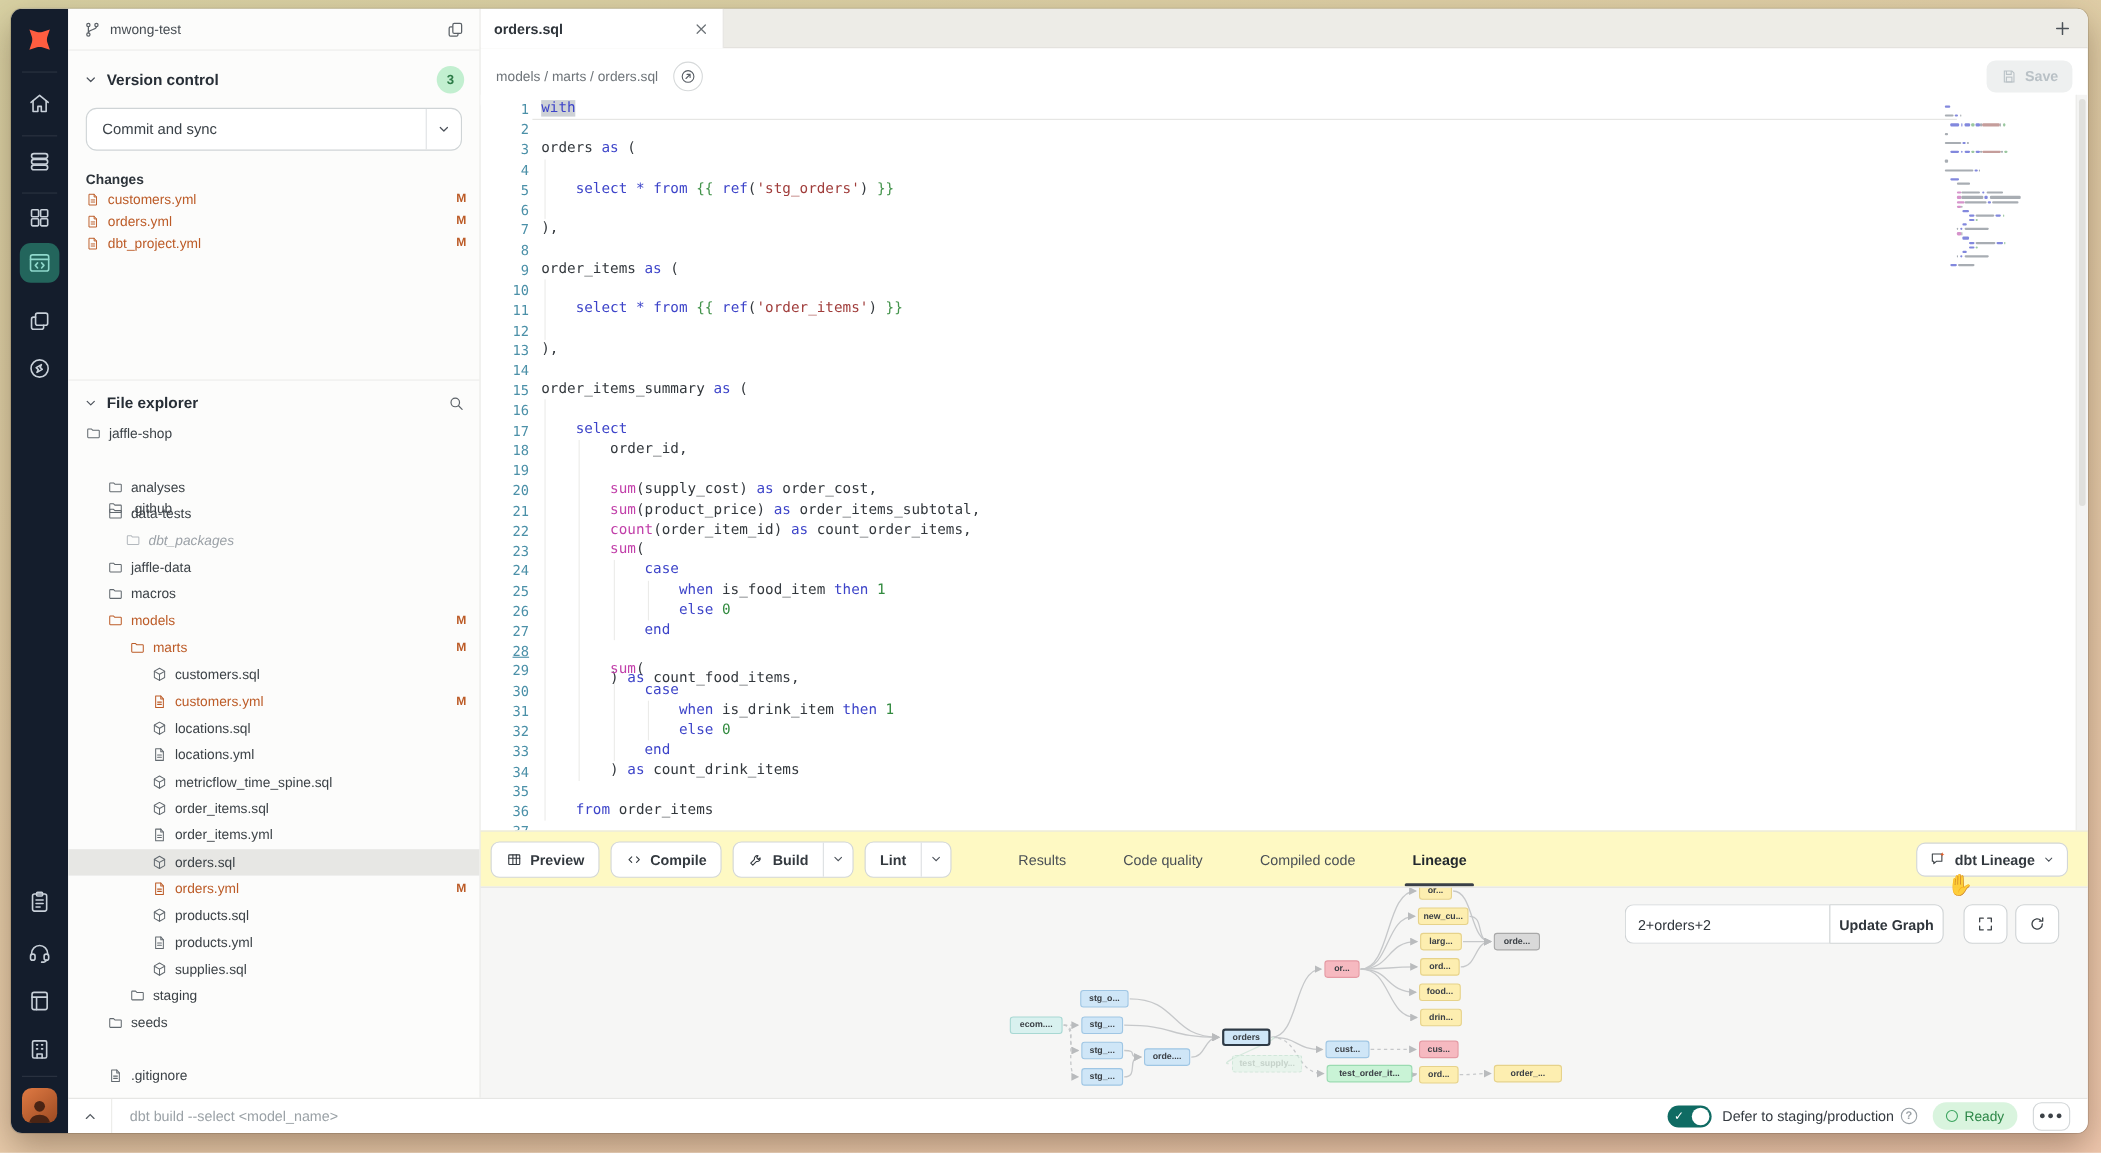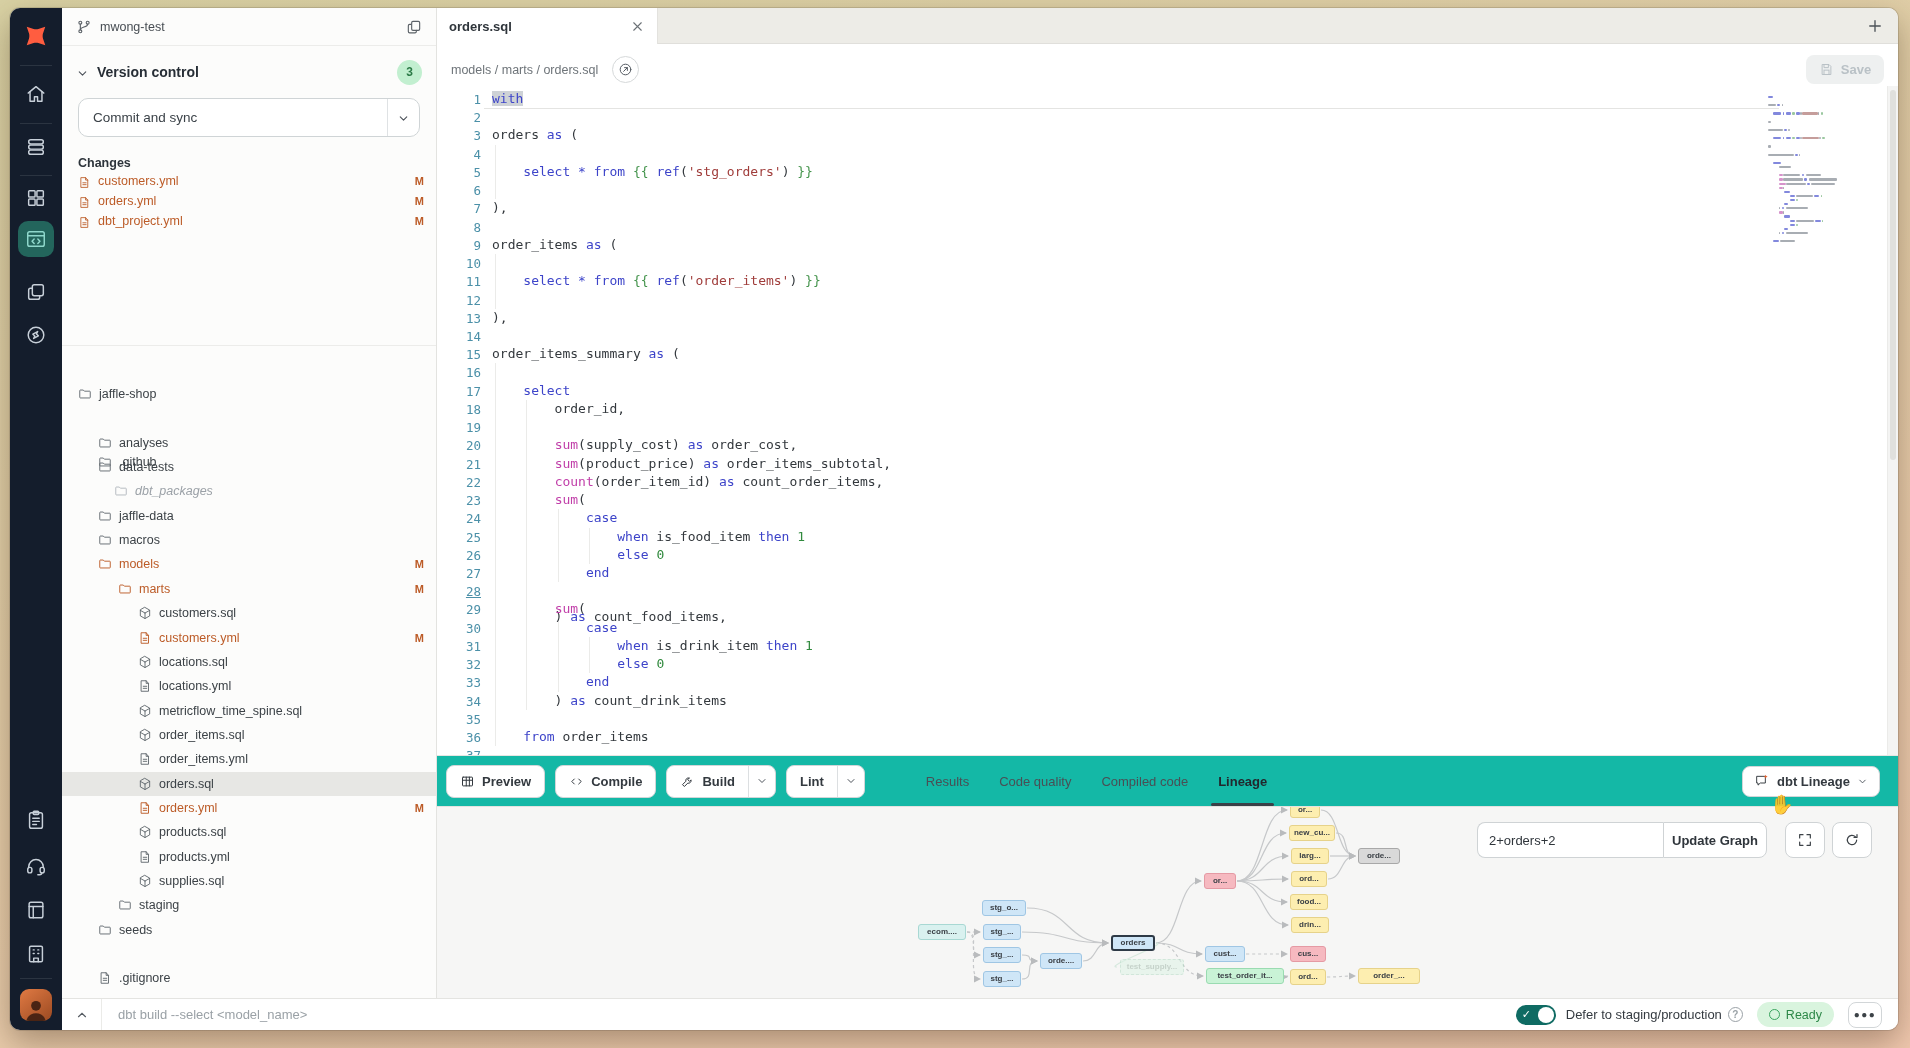--- a/index.html
+++ b/index.html
@@ -75,27 +75,27 @@
   .tk-jinja { color:#43934b; } .tk-num { color:#318a3e; }
   .tk-kwsel { color:#3d44c9; background:#ced2d6; }
   .cur-line-rule { position:absolute; left:47px; width:1295px; height:1px; background:#e4e4e2; }
   .guide { position:absolute; width:1px; background:#ebebe9; }
   .minimap { position:absolute; left:1331px; top:10px; width:90px; height:170px; }
   .mm-bar { position:absolute; height:2.2px; border-radius:1px; }
   .scrollstrip { position:absolute; right:0; top:0; bottom:0; width:11px; background:#f4f4f3; border-left:1px solid #ebebe9; }
   .scrollthumb { position:absolute; left:2px; right:2px; top:4px; height:370px; border-radius:3px; background:#e0e0dd; }
 
   
-  .toolbar { position:absolute; left:427px; top:747px; right:0; height:51px; background:#14b8a6; border-top:1px solid #e6e6e3; display:flex; align-items:center; padding:0 18px 0 9px; }
+  .toolbar { position:absolute; left:427px; top:747px; right:0; height:51px; background:#fef9c3; border-top:1px solid #e6e6e3; display:flex; align-items:center; padding:0 18px 0 9px; }
   .tb-btn { height:33px; border:1px solid #d2d6d8; border-radius:8px; background:#fff; display:flex; align-items:center; margin-right:10px; cursor:pointer; }
   .tb-main { display:flex; align-items:center; gap:7px; padding:0 13px; font-size:13px; font-weight:bold; color:#33393f; }
   .tb-main svg { width:15px; height:15px; stroke:currentColor; fill:none; stroke-width:1.6; stroke-linecap:round; stroke-linejoin:round; }
   .tb-split { width:27px; align-self:stretch; border-left:1px solid #dcdfe1; display:flex; align-items:center; justify-content:center; color:#4c525a; }
   .tb-split svg { width:12px; height:12px; stroke:currentColor; fill:none; stroke-width:2; stroke-linecap:round; }
-  .result-tabs { display:flex; align-items:center; margin-left:36px; height:100%; }
+  .result-tabs { display:flex; align-items:center; margin-left:36px; height:100%;gap:22px; }
   .rtab { padding:0 15px; font-size:13px; color:#494f55; height:100%; display:flex; align-items:center; position:relative; cursor:pointer; }
   .rtab.active { color:#22282e; font-weight:bold; }
   .rtab.active::after { content:""; position:absolute; left:8px; right:8px; bottom:0; height:3px; background:#3a4047; border-radius:2px; }
   .copilot { margin-left:auto; height:31px; border:1px solid #d2d6d8; border-radius:8px; background:#fff; display:flex; align-items:center; gap:7px; padding:0 11px; font-size:13px; font-weight:bold; color:#33393f; cursor:pointer; }
   .copilot svg.chat { width:16px; height:16px; stroke:#3c4247; fill:none; stroke-width:1.5; stroke-linejoin:round; }
   .copilot svg.cv { width:11px; height:11px; stroke:#4c525a; fill:none; stroke-width:2; stroke-linecap:round; }
 
   
   .lineage { position:absolute; left:427px; top:798px; right:0; height:192px; background:#f6f6f5; border-top:1px solid #e3e3e0; overflow:hidden; }
   .lin-controls { position:absolute; right:26px; top:15px; display:flex; align-items:center; }
@@ -288,20 +288,30 @@
               <path d="M14 3v4.5h4"></path>
               <path d="M9 12.5h6M9 16h6"></path>
             </svg></span>
     <span class="change-name">dbt_project.yml</span>
     <span class="m-badge">M</span>
         </div>
       </div>
 
     <div class="panel-div"></div>
 
+    <div class="sec-head" style="top:344px">
+      <span class="chev"><svg viewBox="0 0 24 24">
+            <path d="M6 9l6 6 6-6"></path>
+          </svg></span>
+      <span class="sec-title">File explorer</span>
+      <span class="p-ico" style="margin-left:auto;width:15px;height:15px"><svg viewBox="0 0 24 24">
+            <circle cx="11" cy="11" r="6.2"></circle>
+            <path d="M15.8 15.8L21 21"></path>
+          </svg></span>
+    </div>
 
     <div class="tree" id="file-tree">
         <div class="tree-row" style="top: 0px; padding-left: 16px;">
           <span class="fico" style="width:14px;height:14px"><svg viewBox="0 0 24 24">
               <path d="M3 6.2a1 1 0 0 1 1-1h5l2 2h9a1 1 0 0 1 1 1v9.6a1 1 0 0 1-1 1H4a1 1 0 0 1-1-1z"></path>
             </svg></span>
     <span class="tree-label">jaffle-shop</span>
         </div>
         <div class="tree-row" style="top: 24.35px; padding-left: 36px; margin-top: 44px;">
           <span class="fico" style="width:14px;height:14px"><svg viewBox="0 0 24 24">

